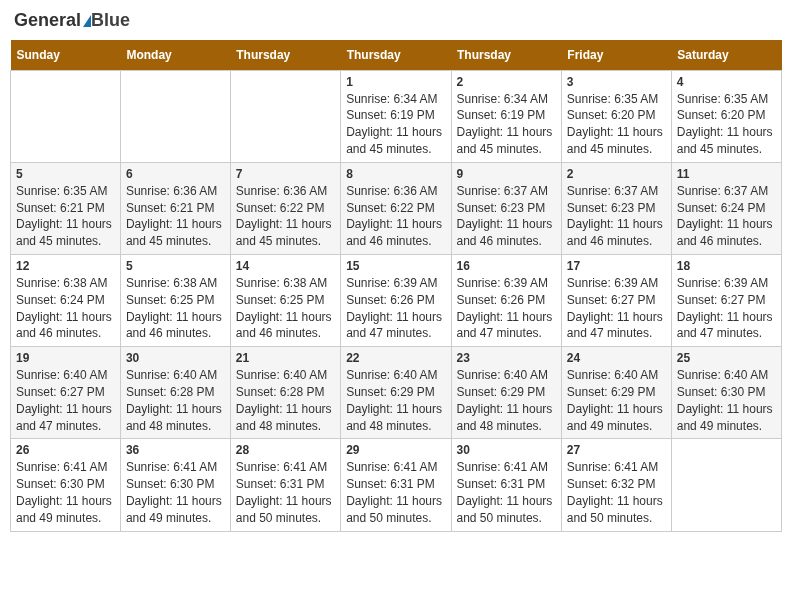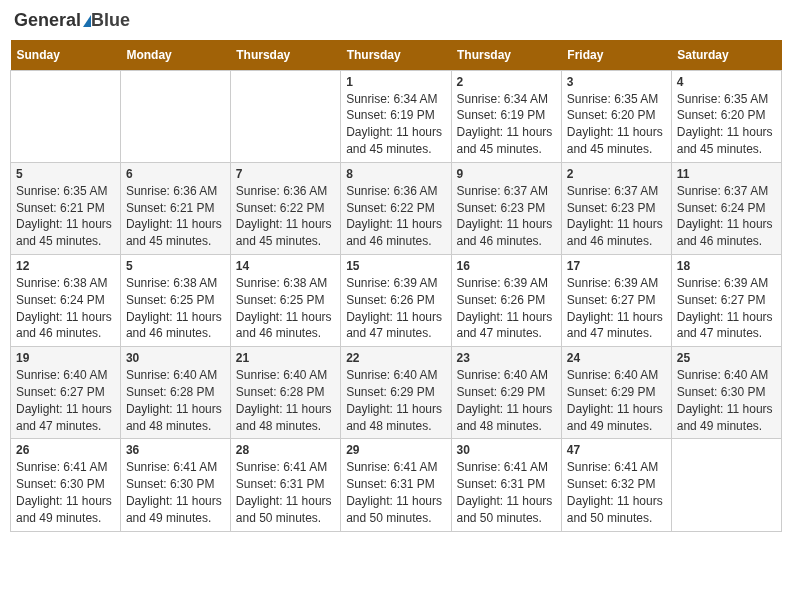--- a/index.html
+++ b/index.html
@@ -293,21 +293,21 @@
 Sunset: 6:31 PM
 Daylight: 11 hours and 50 minutes.</div>
         </td>
         <td>
           <div class="day-number">30</div>
           <div class="day-info" style="white-space: pre-line;">Sunrise: 6:41 AM
 Sunset: 6:31 PM
 Daylight: 11 hours and 50 minutes.</div>
         </td>
         <td>
-          <div class="day-number">47</div>
+          <div class="day-number">27</div>
           <div class="day-info" style="white-space: pre-line;">Sunrise: 6:41 AM
 Sunset: 6:32 PM
 Daylight: 11 hours and 50 minutes.</div>
         </td>
         <td class="empty-cell"></td>
       </tr>
     </tbody>
 </table>
 
 </body></html>

